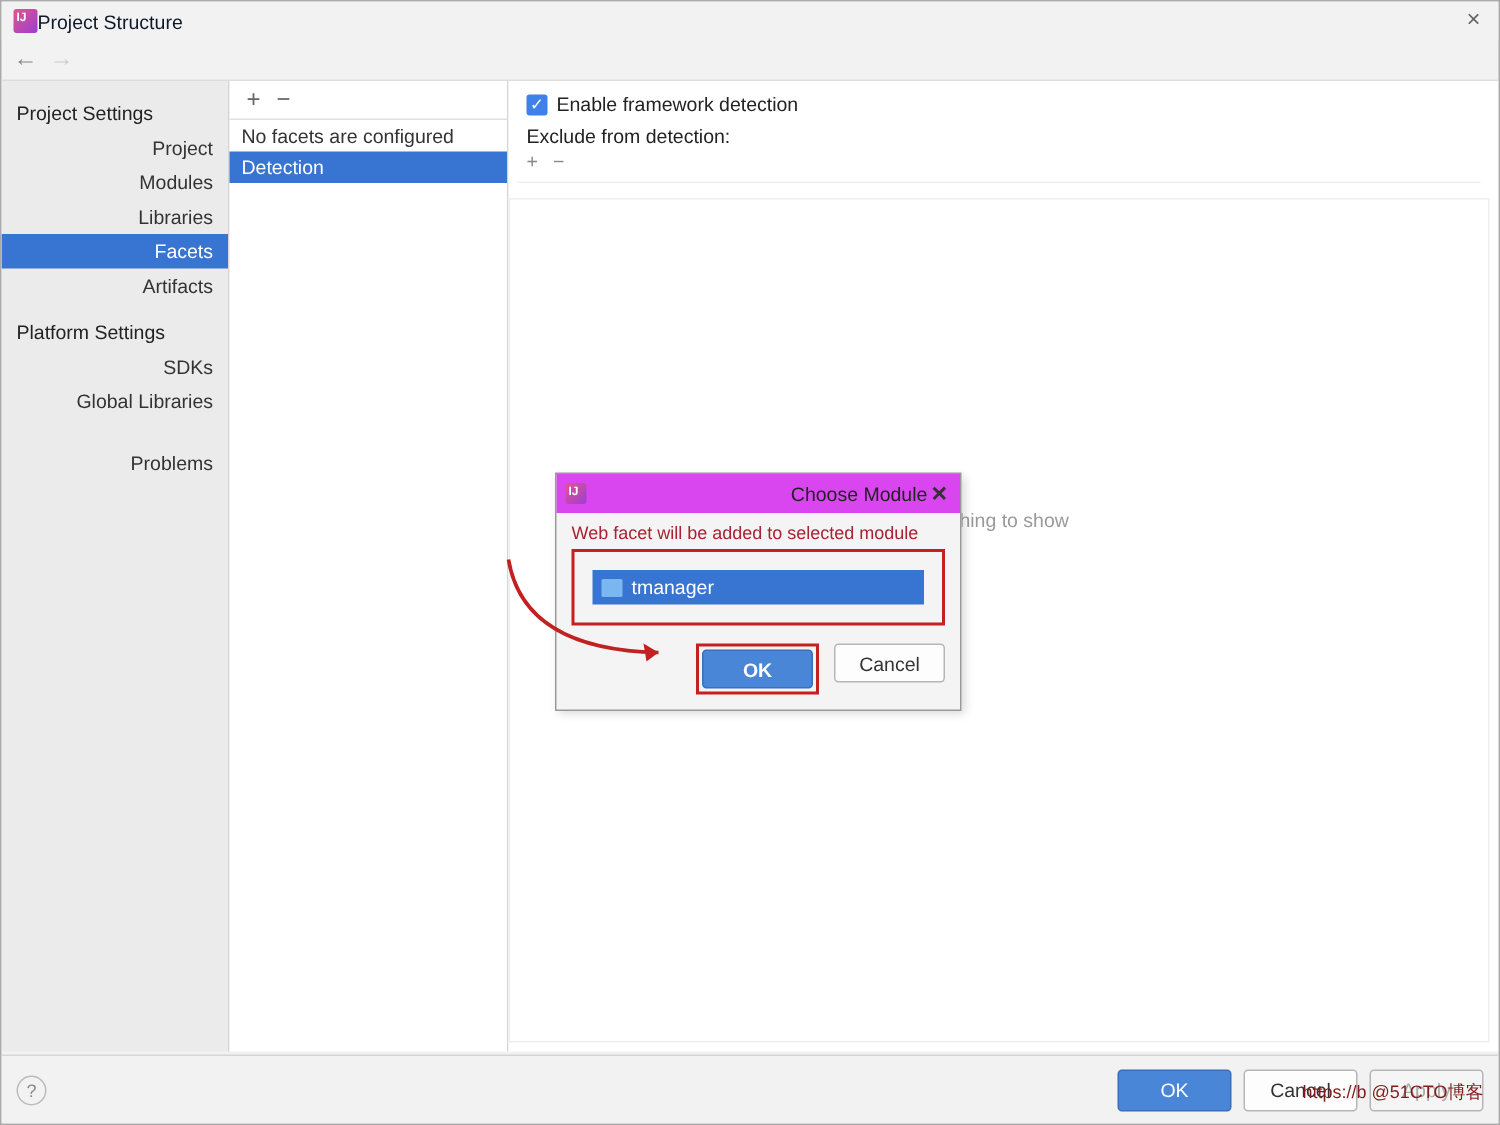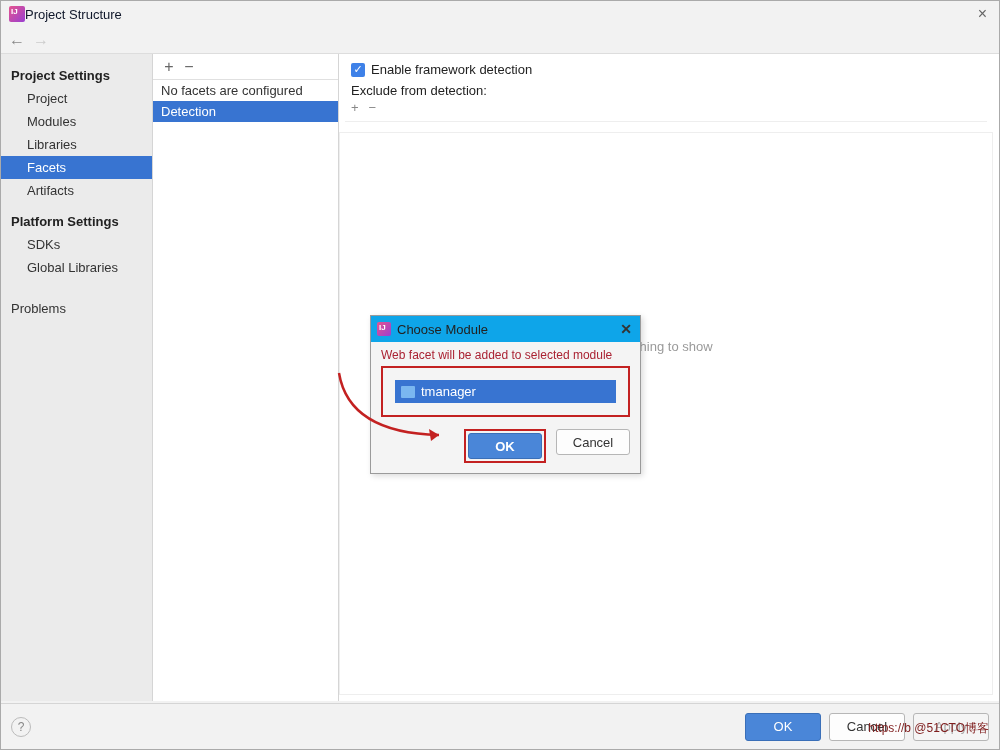--- a/index.html
+++ b/index.html
@@ -4,37 +4,37 @@
 <style>
   * { box-sizing: border-box; font-family: "Segoe UI", Arial, sans-serif; }
   body { margin: 0; width: 1000px; height: 750px; background: #f2f2f2; border: 1px solid #aaa; position: relative; color: #222; font-size: 13px; }
   .titlebar { height: 26px; display: flex; align-items: center; padding: 0 8px; background: #f2f2f2; }
   .titlebar .title { color: #0f172a; flex: 1; }
   .titlebar .close { font-size: 16px; color: #666; padding: 0 4px; }
   .navrow { height: 26px; display: flex; align-items: center; padding: 0 8px; }
   .navrow .arrow { font-size: 16px; color: #888; margin-right: 8px; }
   .main { display: flex; height: 648px; border-top: 1px solid #ddd; }
   .sidebar { width: 152px; background: #ebebeb; border-right: 1px solid #d5d5d5; padding-top: 10px; }
-  .side-h { font-weight: 700; color: #222; padding: 4px 10px; }
-  .side-item { padding: 4px 10px 4px 26px; color: #333; cursor: default; }
+  .side-h { font-weight: 400; color: #222; padding: 4px 10px; }
+  .side-item { padding: 4px 10px 4px 26px; color: #333; cursor: default; text-align: right; }
   .side-item.sel { background: #3874d1; color: #fff; }
   .midcol { width: 186px; background: #fff; border-right: 1px solid #d5d5d5; display: flex; flex-direction: column; }
   .midtools { height: 26px; display: flex; align-items: center; padding-left: 6px; border-bottom: 1px solid #e0e0e0; }
   .tool { font-size: 16px; color: #666; width: 20px; text-align: center; }
   .midrow { padding: 3px 8px; color: #333; }
   .midrow.sel { background: #3874d1; color: #fff; }
   .rightcol { flex: 1; background: #fff; display: flex; flex-direction: column; }
   .righttop { padding: 8px 12px; }
   .chkrow { display: flex; align-items: center; gap: 6px; margin-bottom: 6px; }
   .chk { width: 14px; height: 14px; background: #3e81e8; display: flex; align-items: center; justify-content: center; color: #fff; font-size: 11px; border-radius: 2px; }
   .exclude-tools { display: flex; align-items: center; gap: 10px; padding: 2px 0 6px; color: #888; border-bottom: 1px solid #eee; margin-left: -6px; padding-left: 6px;}
   .rightbody { flex: 1; position: relative; border: 1px solid #eee; margin: 2px 6px 6px 0; background: #fff; }
   .nothing { position: absolute; top: 206px; left: 0; right: 0; text-align: center; color: #9a9a9a; }
   .modal { position: absolute; left: 369px; top: 314px; width: 271px; background: #f4f4f4; border: 1px solid #9a9a9a; box-shadow: 2px 2px 6px rgba(0,0,0,0.15); }
-  .modal .mtitle { height: 26px; display: flex; align-items: center; padding: 0 6px; background: #0ea5e9; }
+  .modal .mtitle { height: 26px; display: flex; align-items: center; padding: 0 6px; background: #d946ef; text-align: right; }
   .modal .mtitle .mlabel { flex: 1; color: #222; }
   .modal .mtitle .mclose { font-size: 14px; font-weight: 700; color: #333; padding: 0 2px; }
   .modal .mbody { padding: 6px 10px 10px; }
   .modal .mdesc { color: #a23; font-size: 12px; margin-bottom: 4px; position: relative; }
   .selbox { border: 2px solid #c32121; padding: 12px; }
   .selitem { background: #3874d1; color: #fff; padding: 4px 6px; display: flex; align-items: center; gap: 6px; font-size: 13px; }
   .foldericon { width: 14px; height: 12px; background: #7ab7f0; border-radius: 1px; display: inline-block; }
   .mbuttons { display: flex; justify-content: flex-end; gap: 10px; margin-top: 12px; }
   .okwrap { border: 2px solid #c32121; padding: 2px; }
   .btn { min-width: 74px; height: 26px; border: 1px solid #b6b6b6; background: #fdfdfd; border-radius: 3px; display: flex; align-items: center; justify-content: center; color: #333; }

